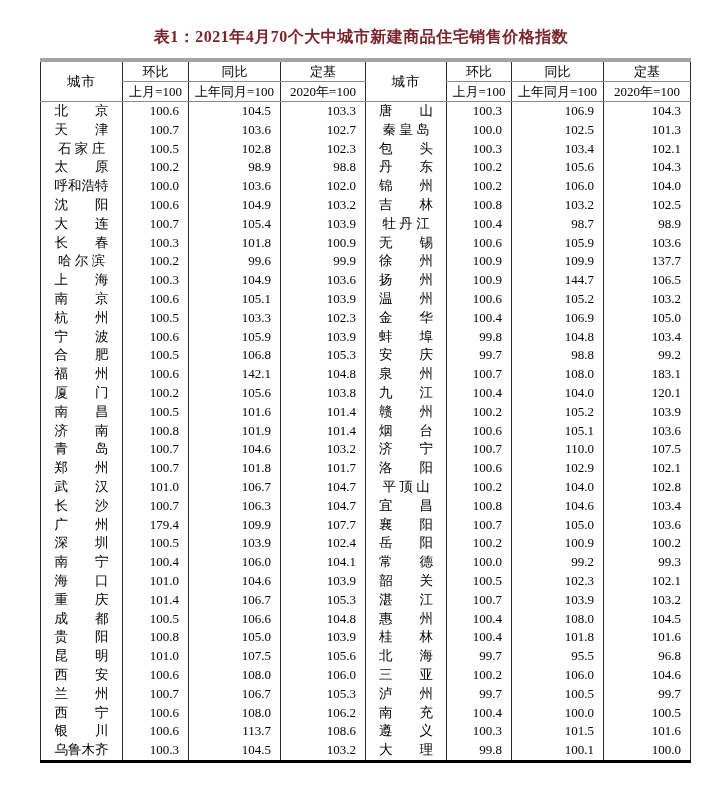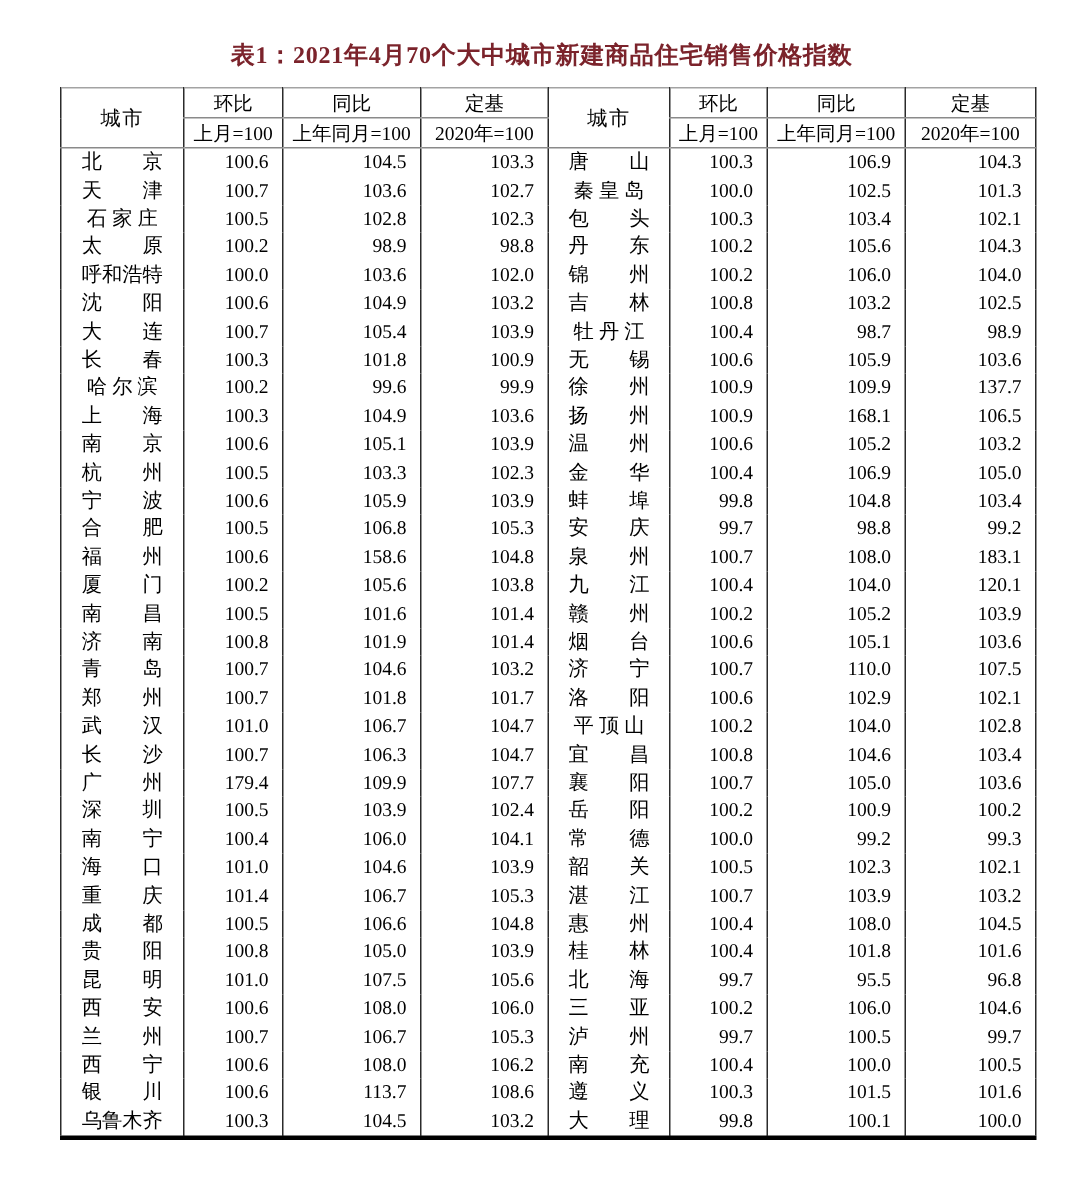--- a/index.html
+++ b/index.html
@@ -25,21 +25,21 @@
     font-size: 16px;
     font-weight: bold;
     letter-spacing: 0.5px;
     border-radius: 28px;
   }
   table.price-table {
     border-collapse: collapse;
     table-layout: fixed;
     margin-left: 40px;
     width: 650px;
-    border-top: 1px solid #a3a3a3;
+    border-top: 4px solid #a3a3a3;
     border-bottom: 3px solid #000000;
   }
   table.price-table th,
   table.price-table td {
     border-left: 1px solid #2b2b2b;
     padding: 0;
     font-weight: normal;
     overflow: hidden;
     white-space: nowrap;
   }
@@ -201,21 +201,21 @@
           <td class="num">109.9</td>
           <td class="num">137.7</td>
         </tr>
         <tr>
           <td class="city">上　　海</td>
           <td class="num">100.3</td>
           <td class="num">104.9</td>
           <td class="num">103.6</td>
           <td class="city">扬　　州</td>
           <td class="num">100.9</td>
-          <td class="num">168.1</td>
+          <td class="num">144.7</td>
           <td class="num">106.5</td>
         </tr>
         <tr>
           <td class="city">南　　京</td>
           <td class="num">100.6</td>
           <td class="num">105.1</td>
           <td class="num">103.9</td>
           <td class="city">温　　州</td>
           <td class="num">100.6</td>
           <td class="num">105.2</td>
@@ -247,21 +247,21 @@
           <td class="num">106.8</td>
           <td class="num">105.3</td>
           <td class="city">安　　庆</td>
           <td class="num">99.7</td>
           <td class="num">98.8</td>
           <td class="num">99.2</td>
         </tr>
         <tr>
           <td class="city">福　　州</td>
           <td class="num">100.6</td>
-          <td class="num">158.6</td>
+          <td class="num">142.1</td>
           <td class="num">104.8</td>
           <td class="city">泉　　州</td>
           <td class="num">100.7</td>
           <td class="num">108.0</td>
           <td class="num">183.1</td>
         </tr>
         <tr>
           <td class="city">厦　　门</td>
           <td class="num">100.2</td>
           <td class="num">105.6</td>

